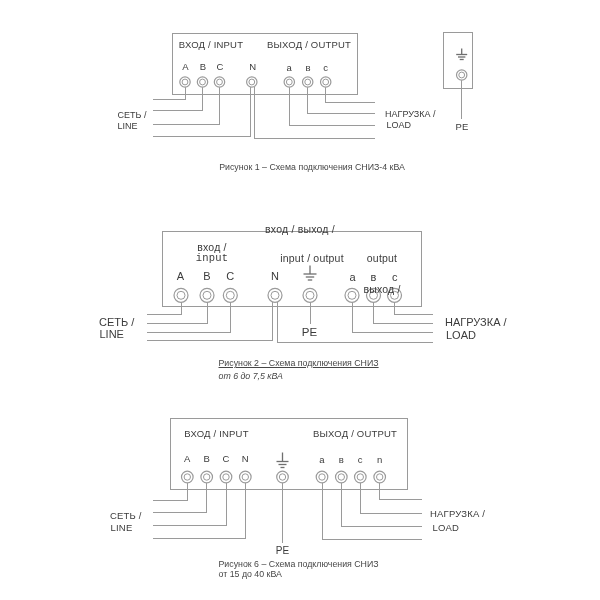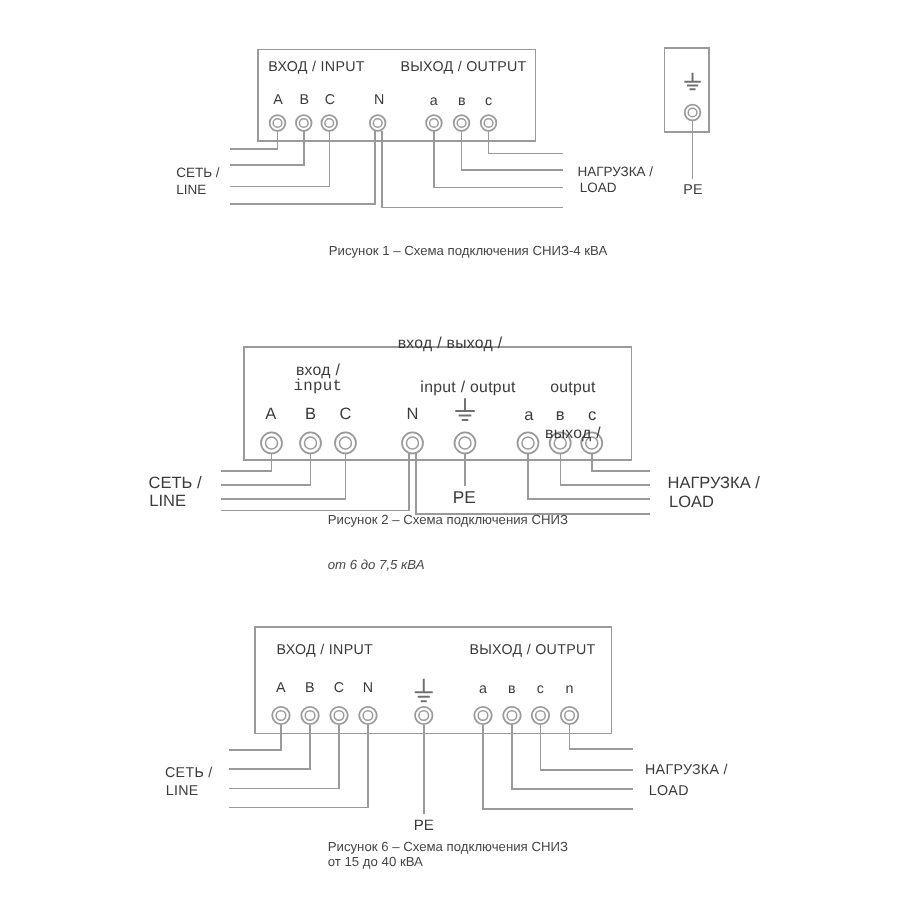--- a/index.html
+++ b/index.html
@@ -240,21 +240,21 @@
     <span class="lbl c s11" style="left:352.5px; top:272px;">а</span>
     <span class="lbl c s11" style="left:373.5px; top:272px;">в</span>
     <span class="lbl c s11" style="left:394.7px; top:272px;">с</span>
 
     <span class="lbl s11" style="left:99px;  top:316.5px;">СЕТЬ /</span>
     <span class="lbl s11" style="left:99.5px; top:329px;">LINE</span>
     <span class="lbl s11" style="left:445px; top:316.5px;">НАГРУЗКА /</span>
     <span class="lbl s11" style="left:446px; top:329.5px;">LOAD</span>
     <span class="lbl c s115" style="left:309.5px; top:326.5px;">PE</span>
 
-    <span class="lbl s88 cap" style="left:218.5px; top:342px;">Рисунок 2 – Схема подключения СНИЗ</span>
+    <span class="lbl s88 cap" style="left:218.5px; top:359px;text-decoration:underline;">Рисунок 2 – Схема подключения СНИЗ</span>
     <span class="lbl s88 cap" style="left:218.5px; top:371.5px;font-style:italic;">от 6 до 7,5 кВА</span>
   </div>
 
   <div>
     <span class="lbl c s95" style="left:216.5px; top:428.5px;">ВХОД / INPUT</span>
     <span class="lbl c s95" style="left:355px;   top:428.5px;">ВЫХОД / OUTPUT</span>
 
     <span class="lbl c s95" style="left:187.3px; top:453.5px;">A</span>
     <span class="lbl c s95" style="left:206.7px; top:453.5px;">B</span>
     <span class="lbl c s95" style="left:226px;   top:453.5px;">C</span>

